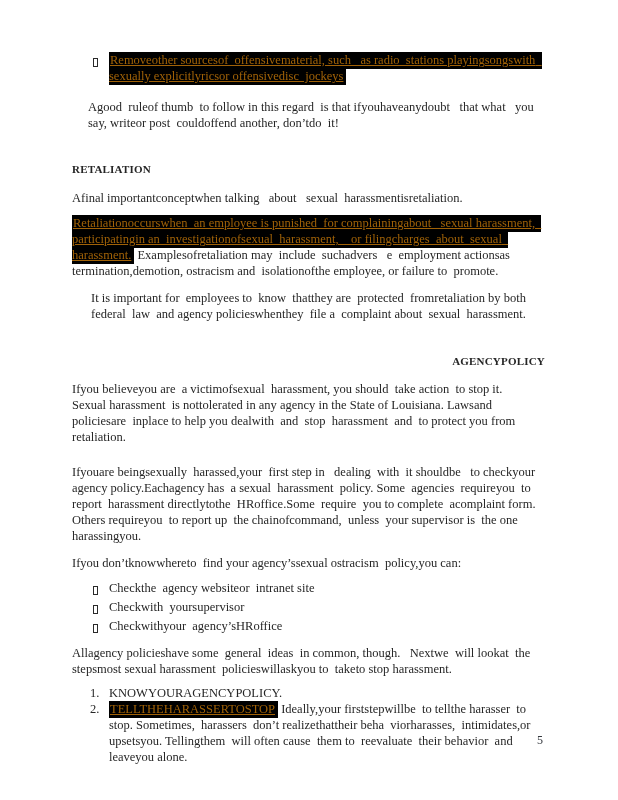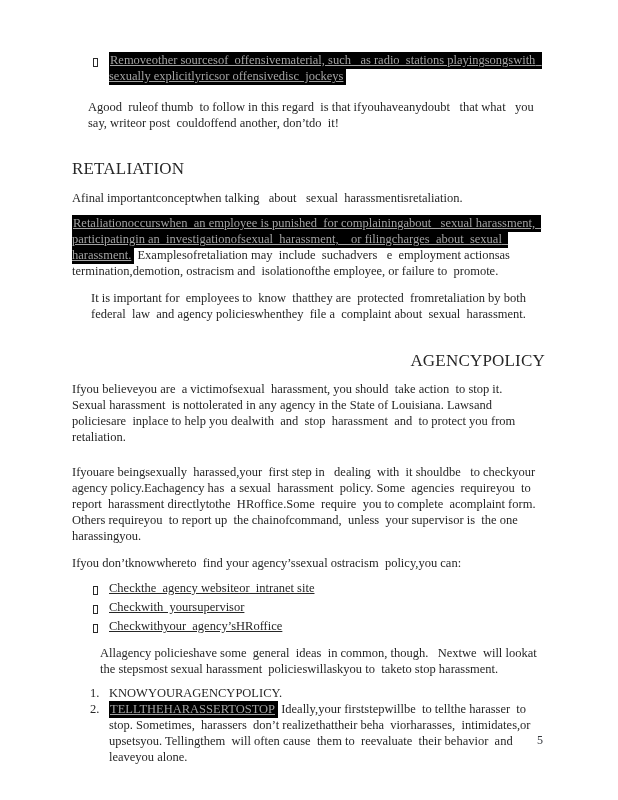--- a/index.html
+++ b/index.html
@@ -22,27 +22,27 @@
     position: absolute;
     top: 52px;
     left: 72px;
     width: 473px;
   }
   p, h2 {
     margin: 0;
     white-space: pre-wrap;
   }
   h2 {
-    font-size: 17px;
-    font-weight: normal;
+    font-size: 11px;
+    font-weight: bold;
     letter-spacing: 0.2px;
   }
   .hl {
     background: #000000;
-    color: #a3a3a3;
+    color: #a16207;
     text-decoration: underline;
     padding: 1px 3px 2px 1px;
   }
   .li-row {
     display: flex;
     align-items: flex-start;
   }
   .li-bullet-col {
     flex: none;
     width: 16px;
@@ -67,22 +67,22 @@
   }
   .mt-para1   { margin-top: 15px; margin-left: 16px; }
   .mt-h-ret   { margin-top: 30px; }
   .mt-lead    { margin-top: 13px; }
   .mt-def     { margin-top: 9px;  }
   .mt-prot    { margin-top: 11px; text-align: center; }
   .mt-h-ag    { margin-top: 31px; text-align: right; }
   .mt-ag1     { margin-top: 12px;  }
   .mt-ag2     { margin-top: 19px; }
   .mt-ag3     { margin-top: 11px; }
-  .mt-ul      { margin-top: 9px; text-decoration: underline;  }
-  .mt-ag4     { margin-top: 8px; margin-left: 28px;  }
+  .mt-ul      { margin-top: 9px;  }
+  .mt-ag4     { margin-top: 8px;  }
   .mt-ol      { margin-top: 8px;  }
   .page-number {
     position: absolute;
     top: 732px;
     left: 537px;
     font-size: 12px;
     color: #33373d;
   }
 </style>
 </head>

